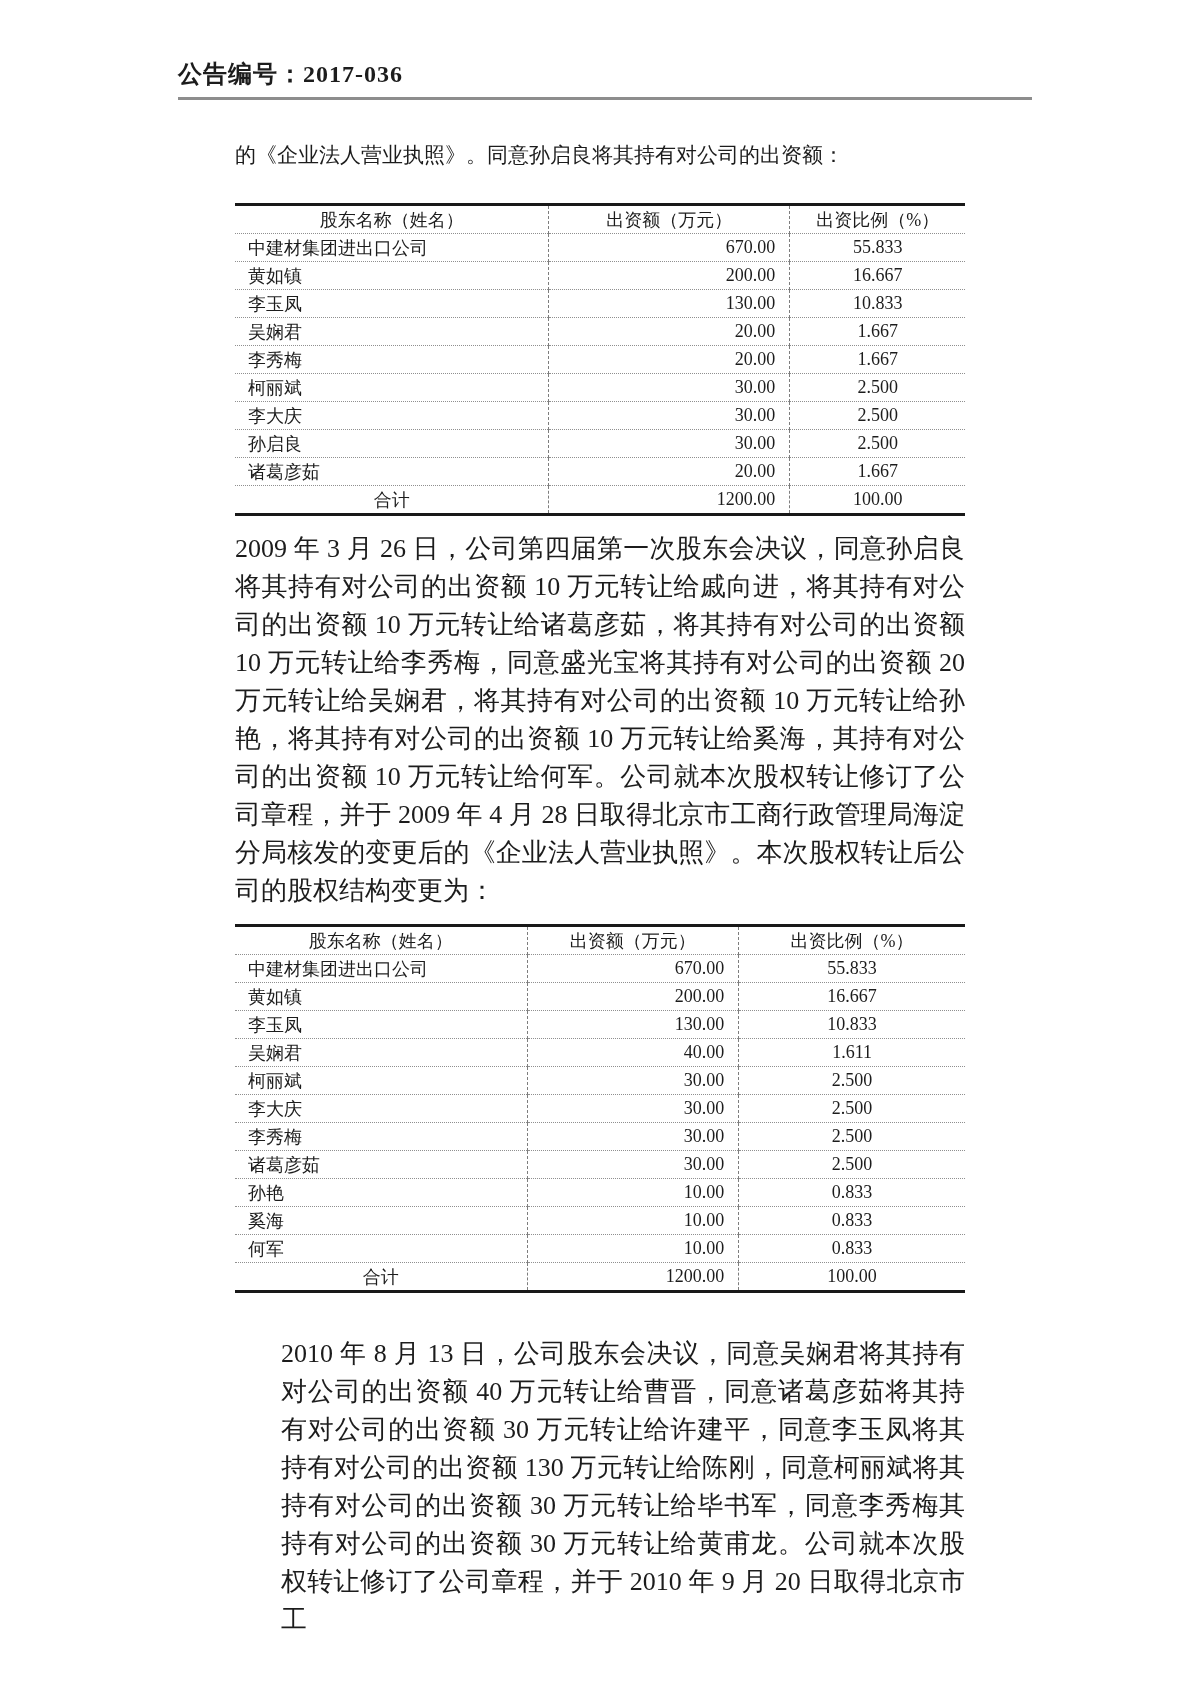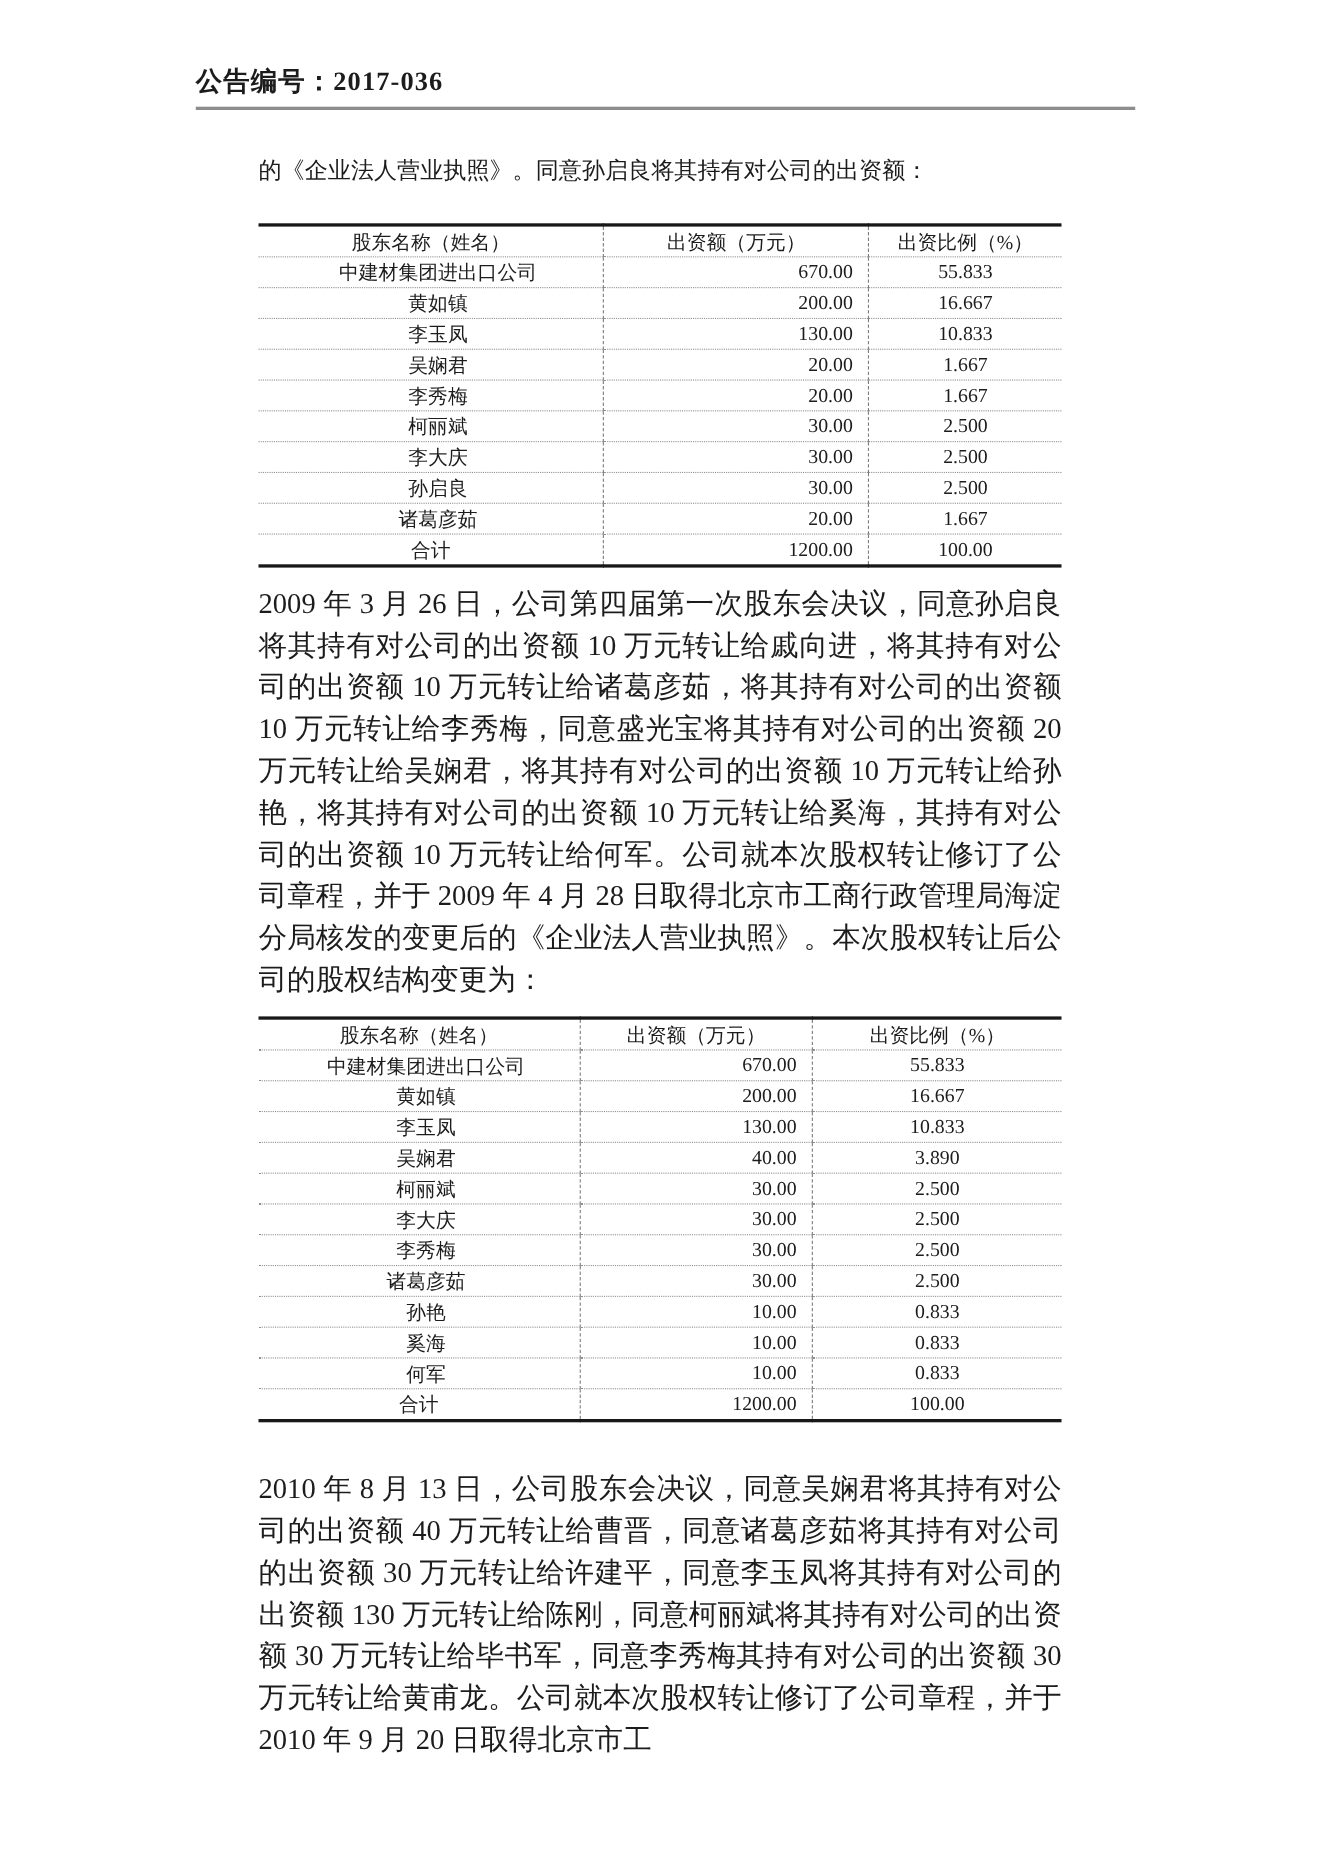--- a/index.html
+++ b/index.html
@@ -53,40 +53,40 @@
     height: 27px;
     padding: 0;
     font-weight: normal;
     border-bottom: 1px dotted #8f8f8f;
     overflow: hidden;
     white-space: nowrap;
   }
   .share-table tr:last-child td { border-bottom: none; }
   .share-table .v1, .share-table .v2 { border-left: 1px dashed #7d7d7d; }
   .share-table th { text-align: center; }
-  .c-name { text-align: center; padding-left: 13px !important; }
+  .c-name { text-align: left; padding-left: 13px !important; }
   .c-amt  { text-align: right; padding-right: 14px !important; }
   .c-pct  { text-align: center; }
   .c-total { text-align: center; padding-left: 0 !important; }
   table.t1 col.col-name { width: 43%; }
   table.t1 col.col-amt  { width: 33%; }
   table.t1 col.col-pct  { width: 24%; }
   table.t2 col.col-name { width: 40%; }
   table.t2 col.col-amt  { width: 29%; }
   table.t2 col.col-pct  { width: 31%; }
 
   
   .para {
     font-size: 26px;
     line-height: 38px;
     text-align: justify;
     margin: 0;
   }
   .para.p2009 { margin-top: 14px; }
-  .para.p2010 { margin-top: 42px; }
+  .para.p2010 { margin-top: 42px; margin-left: 46px; }
 </style>
 </head>
 <body>
 
 <div class="page">
 
   <div class="announce-no">公告编号：2017-036</div>
   <div class="header-rule"></div>
 
   <div class="content">
@@ -187,21 +187,21 @@
           <td class="c-pct v2">16.667</td>
         </tr>
         <tr>
           <td class="c-name">李玉凤</td>
           <td class="c-amt v1">130.00</td>
           <td class="c-pct v2">10.833</td>
         </tr>
         <tr>
           <td class="c-name">吴娴君</td>
           <td class="c-amt v1">40.00</td>
-          <td class="c-pct v2">3.890</td>
+          <td class="c-pct v2">1.611</td>
         </tr>
         <tr>
           <td class="c-name">柯丽斌</td>
           <td class="c-amt v1">30.00</td>
           <td class="c-pct v2">2.500</td>
         </tr>
         <tr>
           <td class="c-name">李大庆</td>
           <td class="c-amt v1">30.00</td>
           <td class="c-pct v2">2.500</td>

